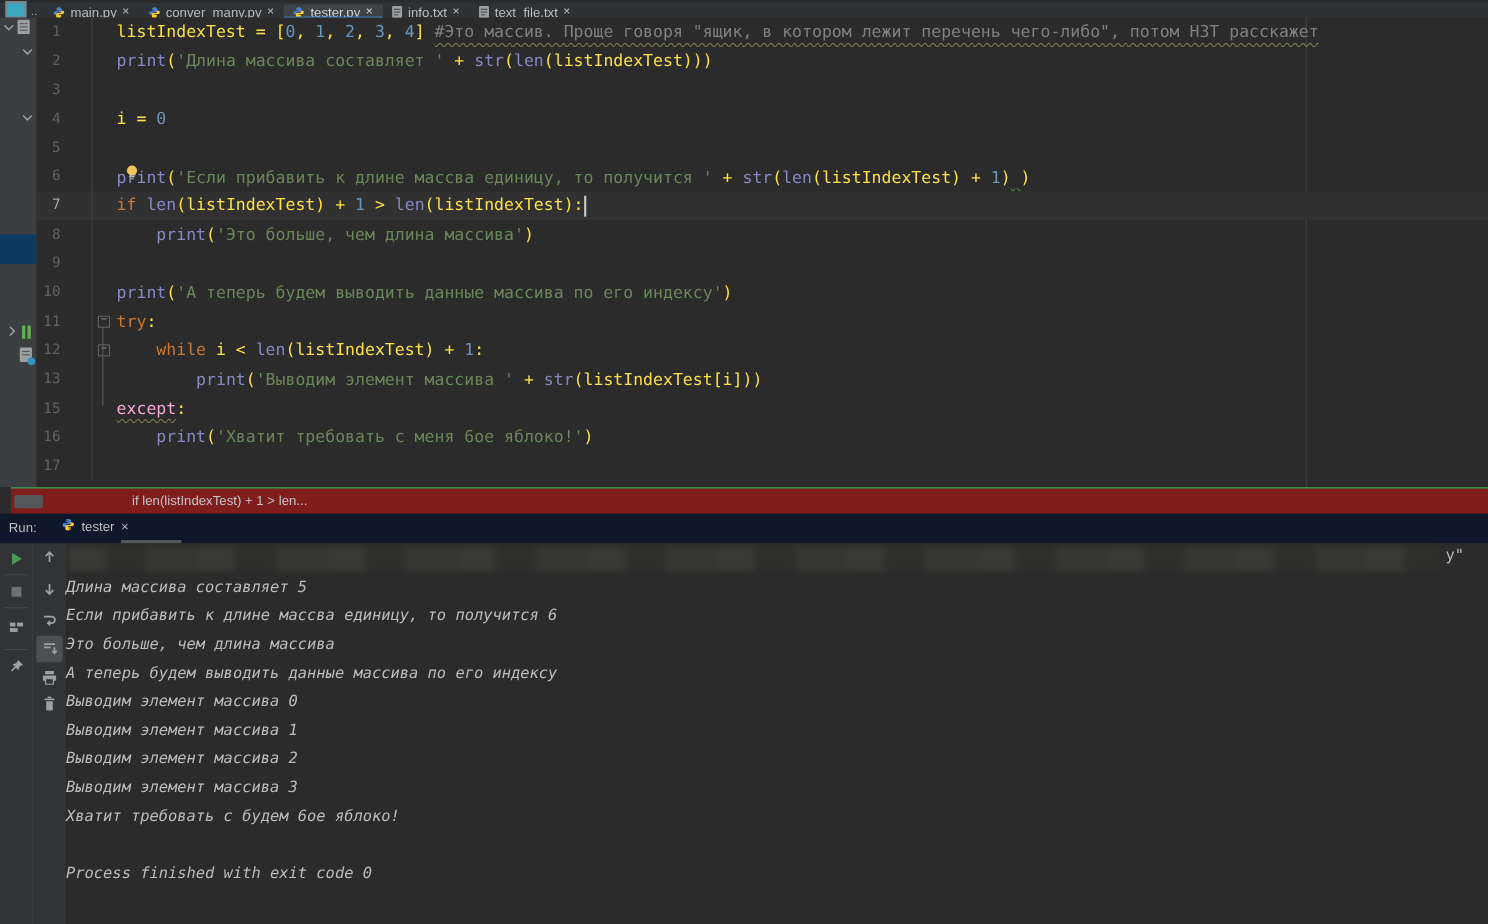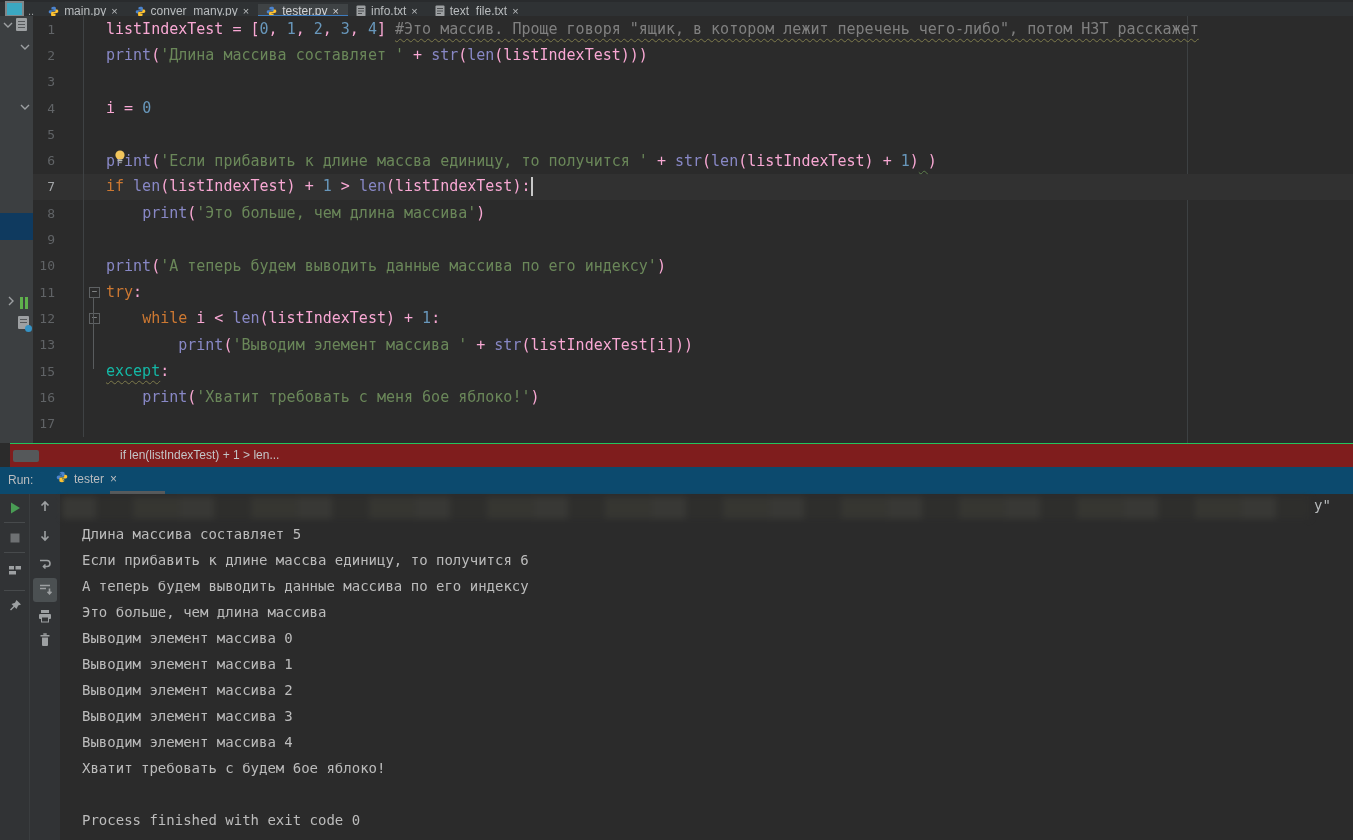--- a/index.html
+++ b/index.html
@@ -27,52 +27,52 @@
   .mini-file i{position:absolute;left:2px;right:2px;height:1px;background:#55585a;}
   .blue-dot{position:absolute;right:-3px;bottom:-3px;width:7px;height:7px;border-radius:50%;background:#3592c4;}
   .lines{position:absolute;left:33px;top:0;right:0;}
   .crow{display:flex;height:26.3px;align-items:center;font-family:"DejaVu Sans Mono",monospace;font-size:15px;}
   .crow.current{background:#313131;}
   .lnum{width:50px;padding-right:28px;box-sizing:border-box;text-align:right;color:#606366;font-size:13px;flex:none;}
   .crow.current .lnum{color:#a2a5a7;}
   .lfold{width:23px;border-left:1px solid #3f4244;height:100%;flex:none;display:flex;align-items:center;padding-left:5px;box-sizing:border-box;}
   .fmark{width:9px;height:9px;border:1px solid #5e6163;color:#9da0a2;font-size:9px;line-height:7px;text-align:center;background:#2b2b2b;}
   .lcode{white-space:pre;flex:1;color:#a9b7c6;}
-  .tk-k{color:#cc7832;} .tk-f{color:#8888c6;} .tk-s{color:#6a8759;} .tk-n{color:#6897bb;} .tk-t{color:#f9a8d4;}
+  .tk-k{color:#cc7832;} .tk-f{color:#8888c6;} .tk-s{color:#6a8759;} .tk-n{color:#6897bb;} .tk-t{color:#fde047;}
   .tk-c{color:#808080;text-decoration:underline wavy #7d7a4b 1px;text-underline-offset:4px;}
   .tk-w{text-decoration:underline wavy #5d7d4b 1px;text-underline-offset:4px;}
-  .tk-kw{color:#14b8a6;text-decoration:underline wavy #7d7a4b 1px;text-underline-offset:4px;margin-top:21px;}
+  .tk-kw{color:#f9a8d4;text-decoration:underline wavy #7d7a4b 1px;text-underline-offset:4px;margin-top:21px;}
   .caret{display:inline-block;width:2px;height:19px;background:#c8c8c8;vertical-align:middle;margin-left:1px;}
   .margin-guide{position:absolute;left:1187px;top:0;bottom:0;width:1px;background:#3d4143;}
   .fold-connector{position:absolute;left:93px;top:281px;width:1px;height:72px;background:#595c5e;}
   .bulb{position:absolute;left:113px;top:133px;}
   
   .context-bar{position:absolute;left:10px;top:443px;width:100%;height:24px;background:#7f1d1d;border-top:1px solid #22c55e;box-sizing:border-box;}
   .context-bar .ctext{position:absolute;left:110px;top:4px;color:#c3c5c7;font-size:12px;}
   .hthumb{position:absolute;left:3px;top:6px;width:26px;height:12px;background:#55585a;border-radius:2px;}
   
-  .run-header{position:absolute;left:0;top:467px;width:100%;height:27px;background:#0c4a6e;}
+  .run-header{position:absolute;left:0;top:467px;width:100%;height:27px;background:#0f172a;}
   .run-label{position:absolute;left:8px;top:6px;color:#bbbdbf;font-size:12px;}
   .run-tab{position:absolute;left:56px;top:4px;display:flex;align-items:center;gap:6px;color:#bbbdbf;font-size:12px;}
   .run-tab .tclose{font-size:12px;}
   .run-tab-thumb{position:absolute;left:110px;bottom:0;width:55px;height:3px;background:#5a5d5f;}
   
   .run-body{position:absolute;left:0;top:494px;right:0;bottom:0;background:#2b2b2b;}
   .tb-outer{position:absolute;left:0;top:0;width:30px;bottom:0;background:#313335;border-right:1px solid #3a3d3f;box-sizing:border-box;}
   .tb-inner{position:absolute;left:30px;top:0;width:30px;bottom:0;background:#313335;}
   .tbtn{position:absolute;width:16px;height:16px;}
   .tbtn svg{display:block;}
   .tb-div{position:absolute;left:4px;width:21px;height:1px;background:#474a4c;}
   .selwrap{position:absolute;left:3px;width:24px;height:24px;background:#4b5052;border-radius:3px;display:flex;align-items:center;justify-content:center;}
   .console{position:absolute;left:60px;top:0;right:0;bottom:0;}
   .blur-line{position:absolute;left:2px;top:3px;width:1248px;height:22px;border-radius:3px;
      background:repeating-linear-gradient(90deg,#3b3b37 0 34px,#2f2f2d 34px 71px,#383833 71px 118px);
      filter:blur(3px);opacity:.85;}
   .blur-tail{position:absolute;left:1254px;top:3px;font-family:"DejaVu Sans Mono",monospace;font-size:14px;color:#b9bcbe;}
-  .console-lines{position:absolute;left:22px;top:27px;right:0;}
+  .console-lines{position:absolute;left:0;top:27px;right:0;font-style:italic;}
   .cline{height:26px;line-height:26px;font-family:"DejaVu Sans Mono",monospace;font-size:14px;color:#bcbcbc;white-space:pre;}
 </style>
 </head>
 <body>
 
 <div class="app">
 
   <div class="tab-bar">
     <div class="win-icon"></div>
     <div class="dots">..</div>
@@ -341,27 +341,26 @@
             <rect x="6.3" y="1.3" width="3.4" height="1.5" fill="#9da0a2"></rect>
           </svg>
         </div>
       </div>
     <div class="console">
       <div class="blur-line"></div>
       <span class="blur-tail">у"</span>
       <div class="console-lines" id="console-host">
           <div class="cline">Длина массива составляет 5</div>
           <div class="cline">Если прибавить к длине массва единицу, то получится 6</div>
+          <div class="cline">Это больше, чем длина массива</div>
           <div class="cline">А теперь будем выводить данные массива по его индексу</div>
-          <div class="cline">Это больше, чем длина массива</div>
           <div class="cline">Выводим элемент массива 0</div>
           <div class="cline">Выводим элемент массива 1</div>
           <div class="cline">Выводим элемент массива 2</div>
           <div class="cline">Выводим элемент массива 3</div>
-          <div class="cline">Выводим элемент массива 4</div>
           <div class="cline">Хватит требовать с будем 6ое яблоко!</div>
           <div class="cline"></div>
           <div class="cline">Process finished with exit code 0</div>
         </div>
     </div>
   </div>
 
 </div>
 
 </body></html>

